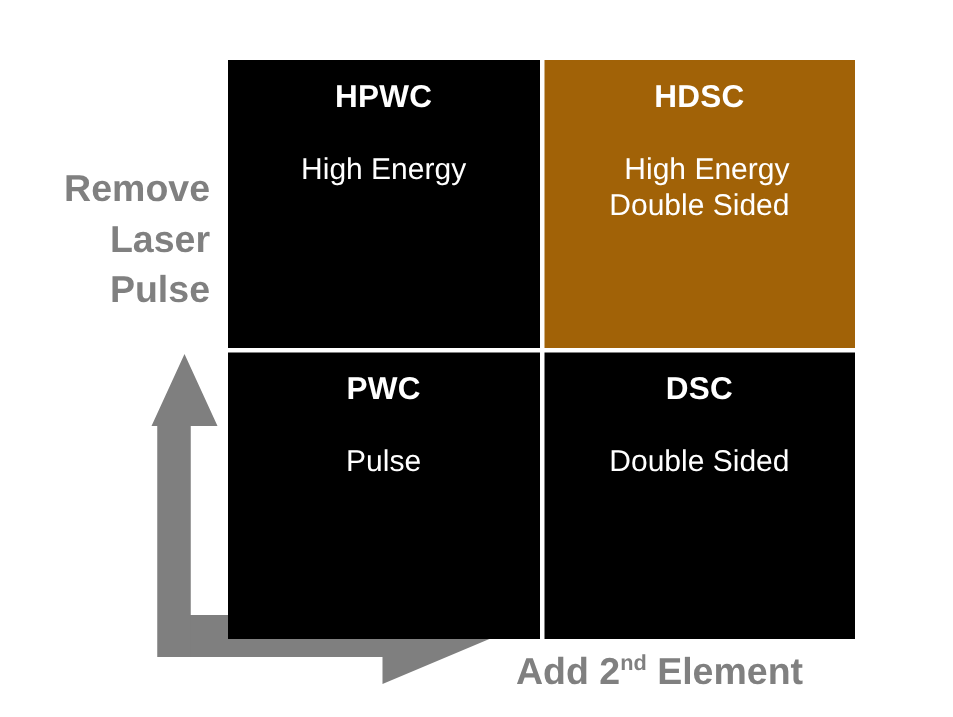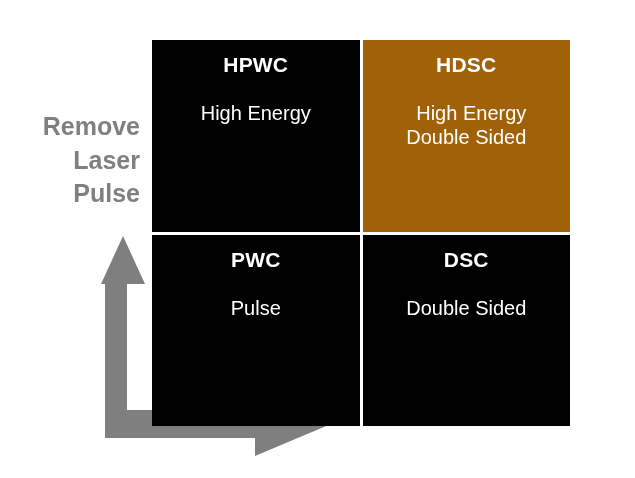--- a/index.html
+++ b/index.html
@@ -166,14 +166,17 @@
 
     <div class="cell black">
       <div class="cell-title">DSC</div>
       <div class="cell-desc">
         <span class="line">Double Sided</span>
       </div>
     </div>
 
   </div>
 
+  <div class="x-axis-label">
+    <span>Add 2</span><sup>nd</sup><span> Element</span>
+  </div>
 
 </div>
 
 </body></html>

